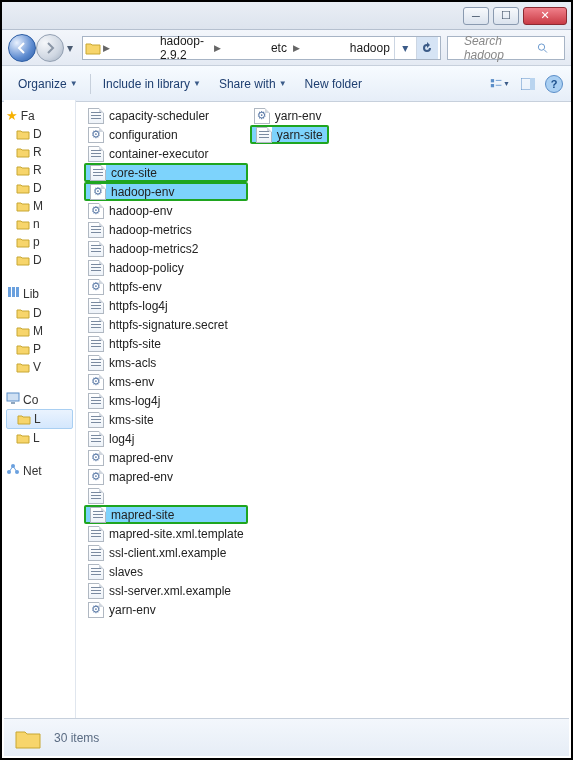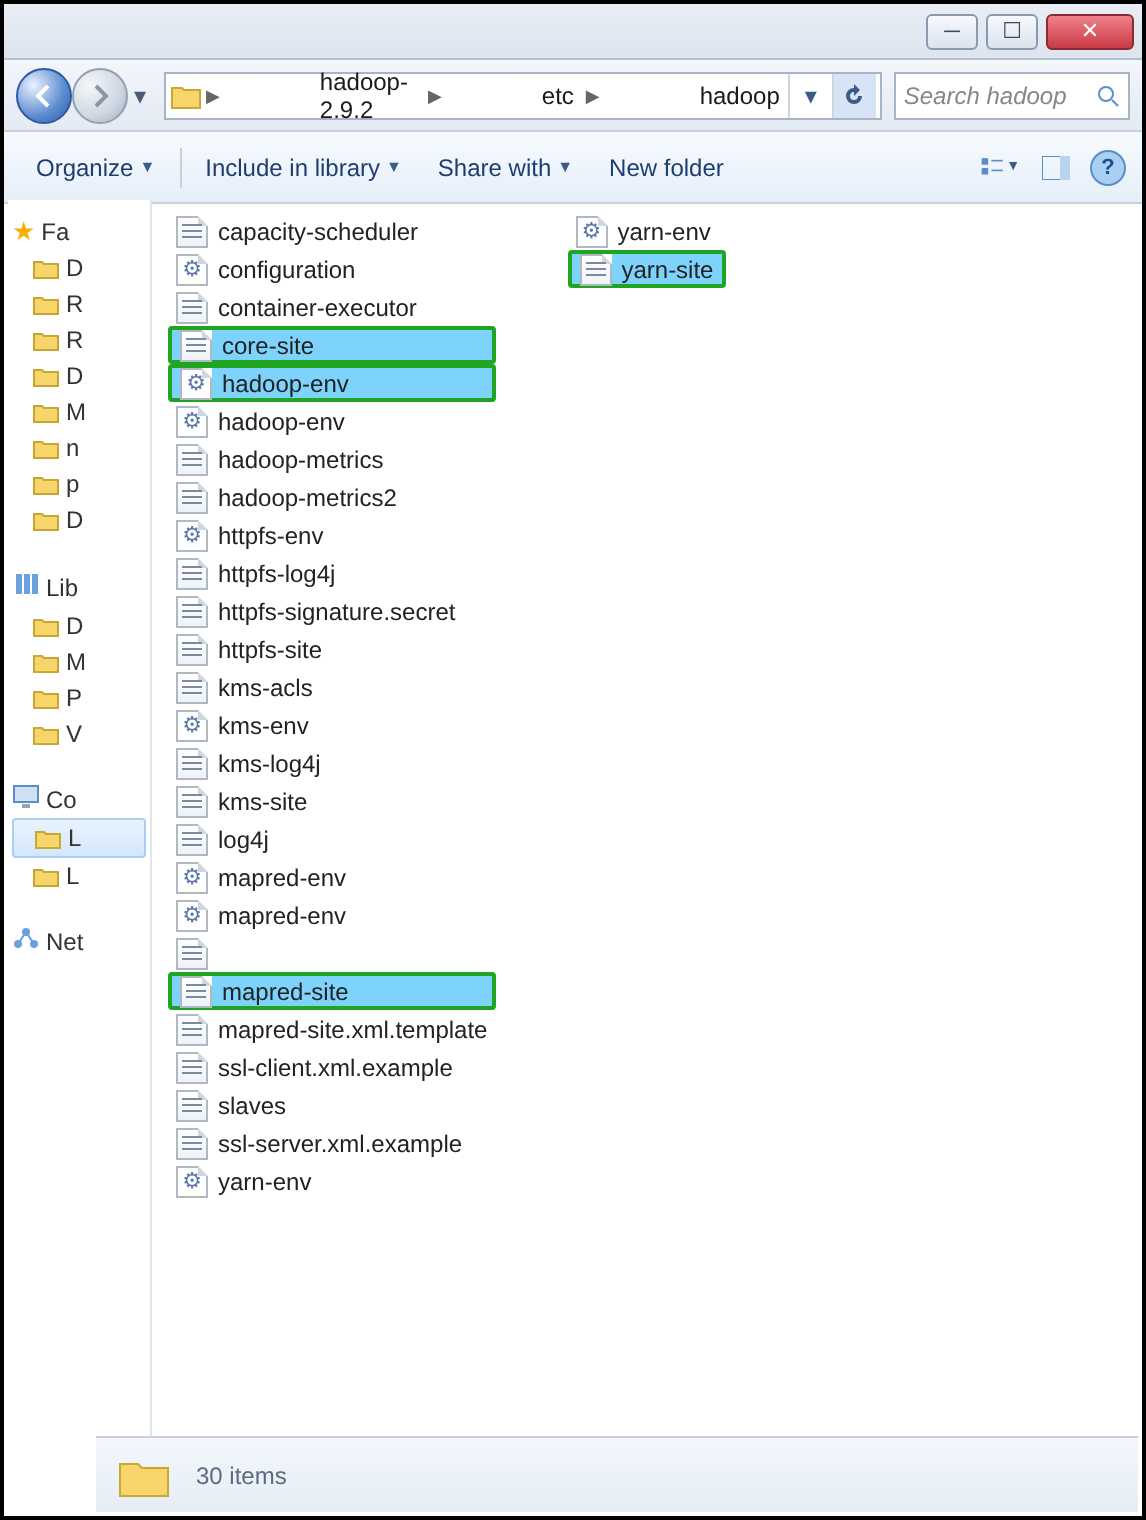--- a/index.html
+++ b/index.html
@@ -13,53 +13,53 @@
   .circbtn { width:28px; height:28px; border-radius:50%; background:radial-gradient(circle at 30% 30%, #eaf2ff,#5d8bd0 60%,#2b5ca3); border:1px solid #2b5ca3; display:flex; align-items:center; justify-content:center; color:#fff; font-size:14px;}
   .circbtn.fwd { background:radial-gradient(circle at 30% 30%, #f5f7fa,#cfd7e2 60%,#a0adbe); border-color:#93a0b2; color:#6a788c;}
   .dropnav { width:12px; height:20px; display:flex; align-items:center; justify-content:center; color:#4a5b72;}
   .breadcrumb { flex:1; height:24px; background:#fff; border:1px solid #a7b4c5; display:flex; align-items:center; padding:0 2px;}
   .bc-folder { width:20px; height:20px; display:flex; align-items:center; justify-content:center;}
   .bc-item { padding:0 4px; color:#1a1a1a;margin-left:44px;}
   .bc-sep { color:#666; padding:0 2px; font-size:9px;}
   .bc-dd { margin-left:auto; display:flex;}
   .bc-btn { width:22px; height:22px; border-left:1px solid #ccd6e3; display:flex; align-items:center; justify-content:center; color:#3b5b88;}
   .bc-btn.refresh { background:#d6e4f5;}
-  .searchbox { width:130px; height:24px; border:1px solid #a7b4c5; background:#fff; display:flex; align-items:center; padding:0 4px; color:#888; font-style:italic;}
+  .searchbox { width:130px; height:24px; border:1px solid #a7b4c5; background:#fff; display:flex; align-items:center; padding:0 16px; color:#888; font-style:italic;}
   .searchbox svg { margin-left:auto;}
 
   .toolbar { height:36px; background:linear-gradient(#f7fbff,#e6eef8); border-bottom:1px solid #c7d0dc; display:flex; align-items:center; padding:0 8px; gap:2px;}
   .tbtn { padding:4px 8px; color:#1e3e70; display:flex; align-items:center; gap:3px; border-radius:2px;}
   .tbtn .caret { font-size:8px; color:#3b5b88;}
   .tsep { width:1px; height:20px; background:#c7d0dc; margin:0 2px;}
   .tright { margin-left:auto; display:flex; gap:6px; align-items:center;}
   .tright .sq { width:22px; height:20px; border:1px solid transparent; display:flex; align-items:center; justify-content:center; color:#3b5b88;}
   .help { width:18px; height:18px; border-radius:50%; background:#a9cff2; border:1px solid #5b8ec8; color:#1a4e8b; display:flex; align-items:center; justify-content:center; font-weight:bold; font-size:11px;}
 
   .body { position:absolute; top:98px; bottom:40px; left:2px; right:2px; display:flex;}
   .sidebar { width:72px; background:#fff; border-right:1px solid #e0e6ee; padding:6px 2px; overflow:hidden;}
   .sb-group { margin-bottom:14px;}
   .sb-head { display:flex; align-items:center; gap:3px; color:#333; padding:2px 0;}
   .sb-head .star { color:#f7b100; font-size:13px;}
   .sb-item { display:flex; align-items:center; gap:3px; padding:2px 0 2px 10px; color:#333; white-space:nowrap; overflow:hidden;}
   .sb-item .ic { width:14px; height:14px; display:inline-flex; align-items:center; justify-content:center;}
   .sb-item.sel { background:linear-gradient(#eaf3fe,#d4e7fd); border:1px solid #a9cff2; border-radius:2px;}
 
   .filepane { flex:1; padding:6px 0 6px 8px; overflow:auto; color:#222;}
-  .cols { display:flex; gap:36px; align-items:flex-start;}
+  .cols { display:flex; gap:2px; align-items:flex-start;}
   .filelist { display:flex; flex-direction:column;}
   .fileitem { display:flex; align-items:center; gap:5px; padding:1px 4px; height:19px; white-space:nowrap;}
   .fileitem.hl { border:2px solid #1fa51f; background:#7dd3fc; border-radius:2px;}
   .ficon { width:16px; height:16px; position:relative;}
   .ficon.doc { border:1px solid #b0b8c2; background:#fff;}
   .ficon.doc::before { content:""; position:absolute; top:-1px; right:-1px; width:0; height:0; border-top:5px solid #fff; border-left:5px solid #d0d6de;}
   .ficon.gear::after { content:"⚙"; position:absolute; inset:0; display:flex; align-items:center; justify-content:center; font-size:11px; color:#5b7aa7;}
   .ficon.script { border:1px solid #b0b8c2; background:linear-gradient(#fff,#eef3f9);}
   .ficon.script::after { content:""; position:absolute; left:2px; right:2px; top:3px; height:1px; background:#7a8aa0; box-shadow:0 3px 0 #7a8aa0, 0 6px 0 #7a8aa0;}
 
-  .status { position:absolute; left:2px; right:2px; bottom:2px; height:38px; background:linear-gradient(#f3f7fc,#e6edf6); border-top:1px solid #c7d0dc; display:flex; align-items:center; padding:0 10px; gap:12px;margin-left:44px;}
+  .status { position:absolute; left:2px; right:2px; bottom:2px; height:38px; background:linear-gradient(#f3f7fc,#e6edf6); border-top:1px solid #c7d0dc; display:flex; align-items:center; padding:0 10px; gap:12px;}
   .status .folder { width:28px; height:24px;}
   .status .txt { color:#5a6b82;}
   .foldersvg path { fill:#f7d56b; stroke:#c8a732;}
 </style>
 </head>
 <body>
 
 <div class="titlebar">
   <div class="winbtn">─</div>
   <div class="winbtn">☐</div>
@@ -334,20 +334,24 @@
           </div>
           <div class="fileitem">
             <span class="ficon doc script"></span>
             <span>hadoop-metrics</span>
           </div>
           <div class="fileitem">
             <span class="ficon doc script"></span>
             <span>hadoop-metrics2</span>
           </div>
           <div class="fileitem">
+            <span class="ficon doc script"></span>
+            <span>hadoop-policy</span>
+          </div>
+          <div class="fileitem">
             <span class="ficon doc gear"></span>
             <span>httpfs-env</span>
           </div>
           <div class="fileitem">
             <span class="ficon doc script"></span>
             <span>httpfs-log4j</span>
           </div>
           <div class="fileitem">
             <span class="ficon doc script"></span>
             <span>httpfs-signature.secret</span>

